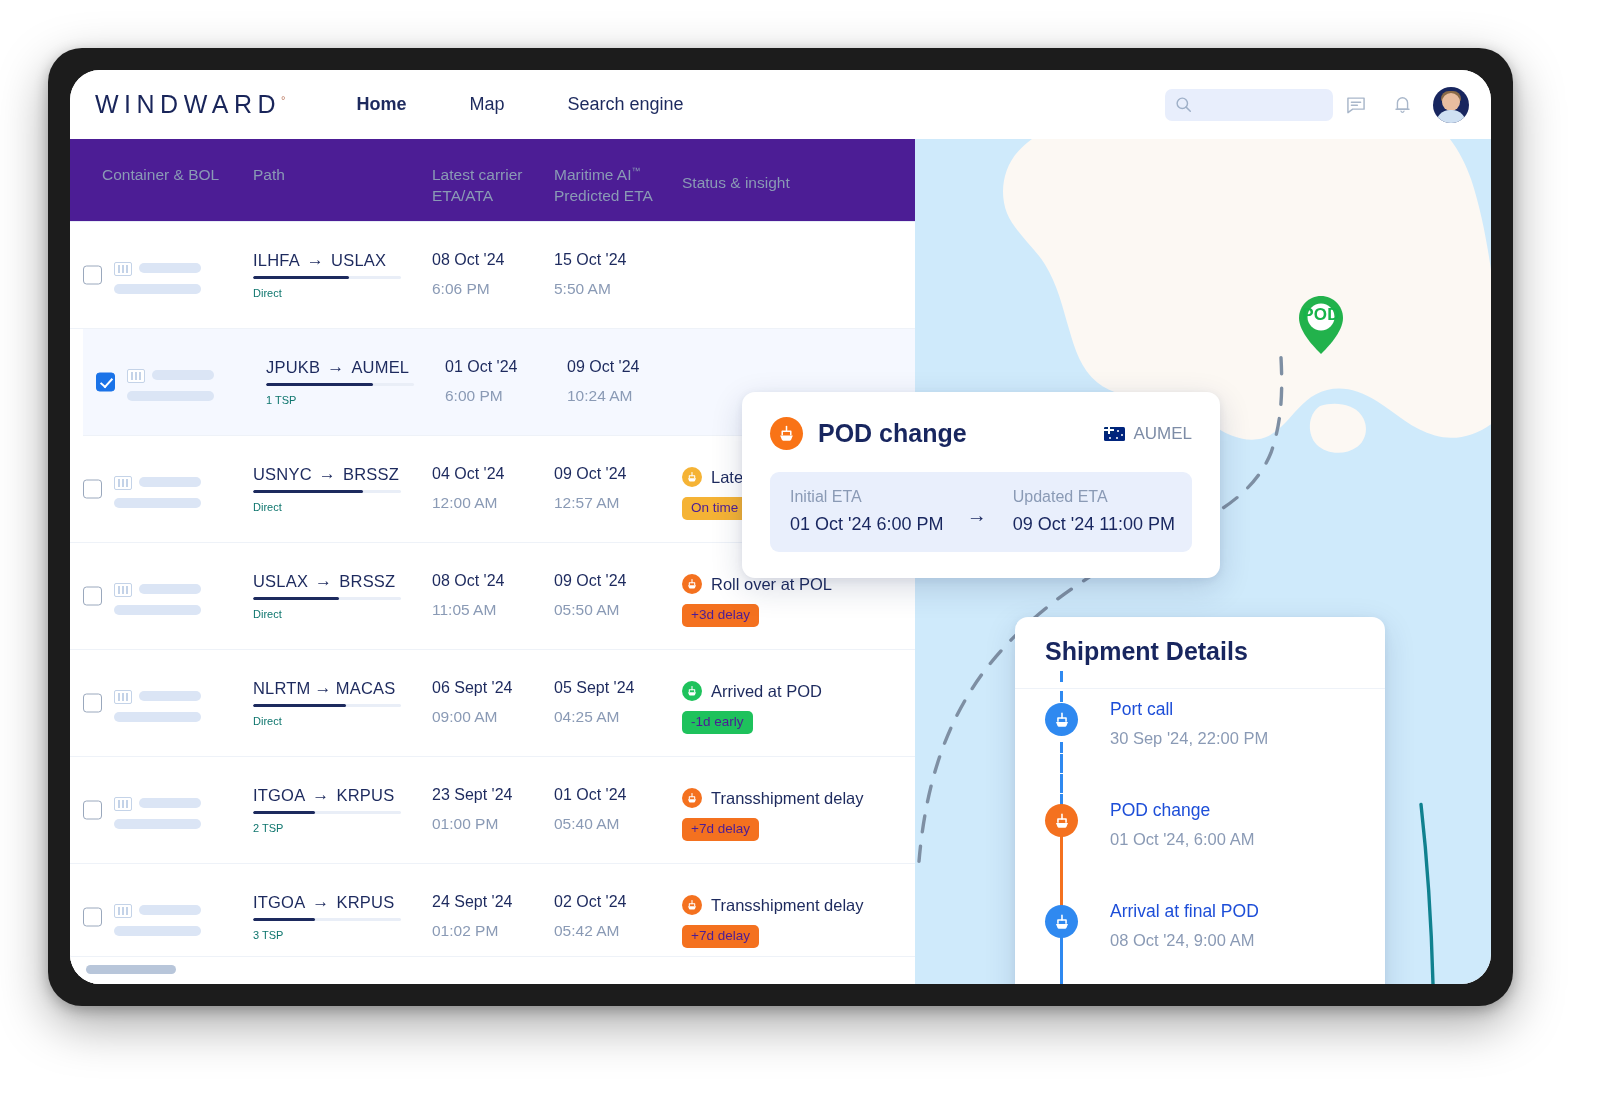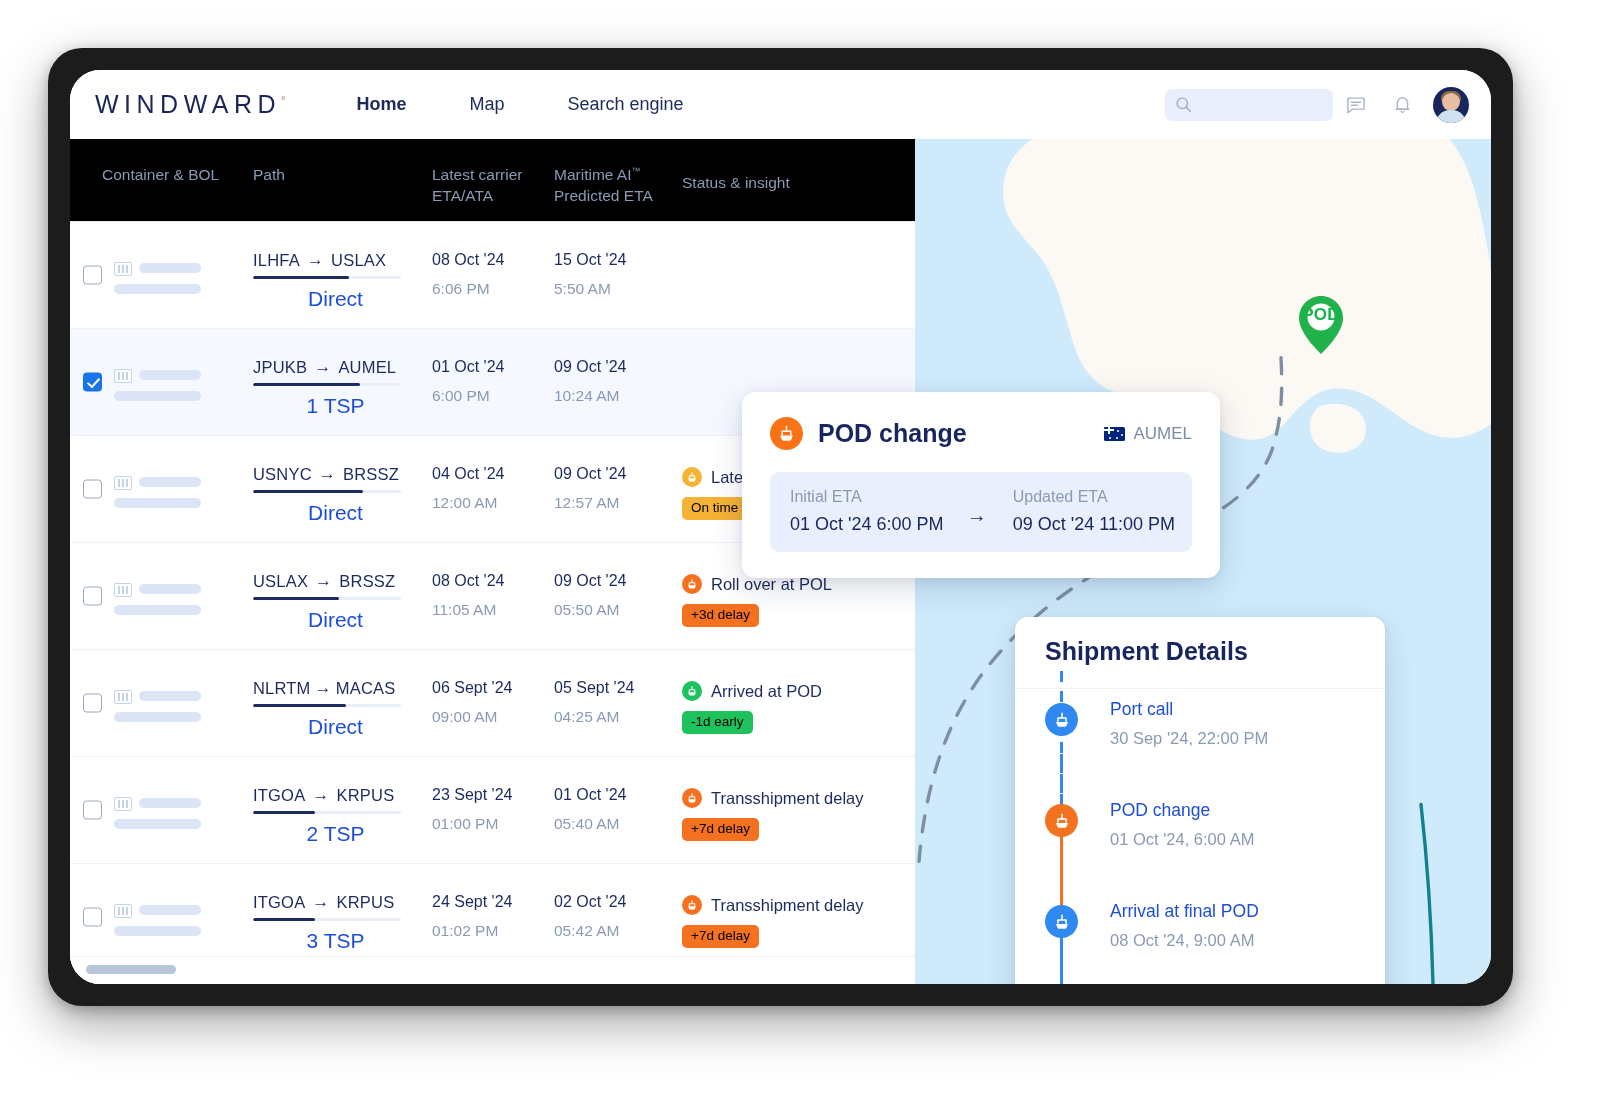--- a/index.html
+++ b/index.html
@@ -89,40 +89,40 @@
     position: absolute; left: 0; top: 0; width: 845px; bottom: 0;
     background: #fff; overflow: hidden; z-index: 20;
   }
   .mappane {
     position: absolute; left: 845px; top: 0; right: 0; bottom: 0;
     background: #cfeafb; overflow: hidden;
   }
 
   
   .thead {
-    height: 83px; background: #000000;
+    height: 83px; background: #4c1d95;
     border-bottom: 1px solid #e6ecf6;
     position: relative;
   }
   .th {
     position: absolute; top: 26px;
     font-size: 15.5px; color: #8a9ab5; line-height: 1.35;
   }
   .th-cb  { left: 32px; }
   .th-path{ left: 183px; }
   .th-eta { left: 362px; width: 112px; }
   .th-mai { left: 484px; width: 118px; }
   .th-sts { left: 612px; top: 34px; }
   .sup { font-size: 9px; vertical-align: super; }
 
   .row {
     position: relative; height: 107px;
     border-bottom: 1px solid #eef2f8;
   }
-  .row.selected { background: #f5f8ff; }
+  .row.selected { background: #f5f8ff; margin-left: 13px; }
 
   .cb {
     position: absolute; left: 13px; top: 50%; transform: translateY(-50%);
     width: 19px; height: 19px; border: 1.6px solid #9aa8bd; border-radius: 3.5px;
     background: #fff; cursor: pointer;
   }
   .cb.checked { background: #1a73e8; border-color: #1a73e8; }
   .cb.checked:after {
     content: ""; position: absolute; left: 5.5px; top: 2px;
     width: 5px; height: 10px; border: solid #fff; border-width: 0 2.3px 2.3px 0;
@@ -150,33 +150,33 @@
     font-size: 16.5px; color: #1d2a5e; letter-spacing: .2px;
     display: flex; align-items: flex-end; white-space: nowrap;
   }
   .route .arr { margin: 0 7px; font-size: 17px; }
   .route .arr.tight { margin: 0 4px; }
   .prog {
     margin-top: 6px; height: 3px; background: #e9eef7; border-radius: 2px; width: 148px;
     position: relative; overflow: hidden;
   }
   .prog span { position: absolute; left:0; top:0; bottom:0; background: #1d2a5e; border-radius: 2px; }
-  .sub { margin-top: 8px; font-size: 21px; color: #1d4ed8; text-align: center; }
+  .sub { margin-top: 8px; font-size: 11px; color: #0f766e; }
 
   .cell-eta { position: absolute; left: 362px; top: 29px; }
   .cell-mai { position: absolute; left: 484px; top: 29px; }
   .dt1 { font-size: 16px; color: #1d2a5e; white-space: nowrap; }
   .dt2 { margin-top: 11px; font-size: 15.5px; color: #8a9ab5; white-space: nowrap; }
 
   .cell-sts { position: absolute; left: 612px; top: 31px; }
   .sts-line { display: flex; align-items: center; gap: 9px; white-space: nowrap; }
   .sts-line .txt { font-size: 16.5px; color: #1d2a5e; }
   .chip {
     display: inline-block; margin-top: 10px; padding: 3px 9px 4px;
-    border-radius: 5px; color: #000000; font-size: 13.5px; line-height: 1.2;
+    border-radius: 5px; color: #4c1d95; font-size: 13.5px; line-height: 1.2;
   }
 
   .boat {
     width: 20px; height: 20px; border-radius: 50%;
     display: inline-flex; align-items: center; justify-content: center; flex: 0 0 auto;
   }
   .boat svg { width: 12px; height: 12px; display: block; }
 
   
   .hscroll-track {

